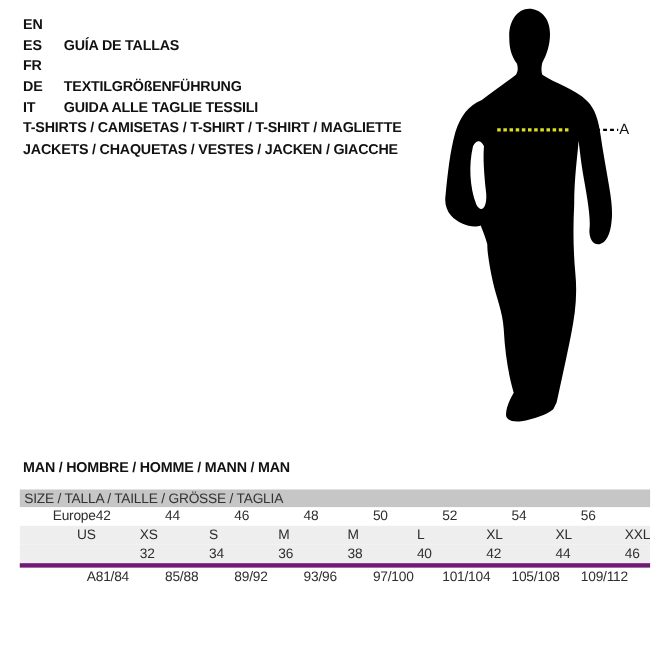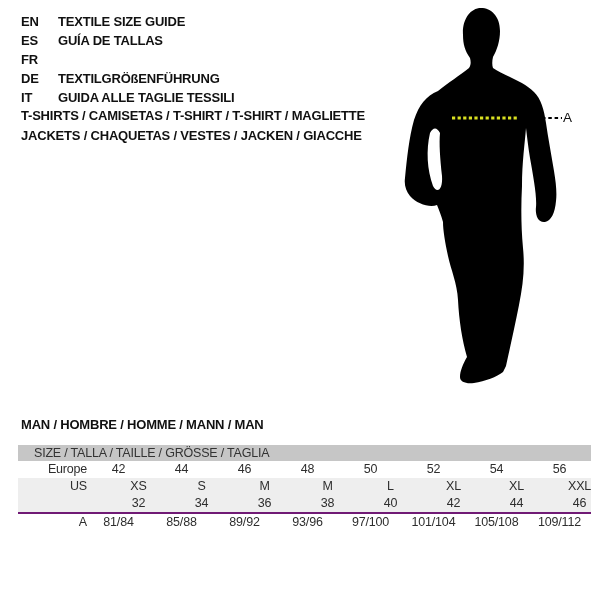--- a/index.html
+++ b/index.html
@@ -18,38 +18,37 @@
   .lang-code{width:37px;flex:0 0 37px;}
   
   .categories{position:absolute;left:21px;top:106px;font-weight:bold;font-size:13px;line-height:19.5px;}
   
   .figure-svg{position:absolute;left:390px;top:0;width:210px;height:400px;}
   .measure-label{position:absolute;left:563px;top:110px;font-size:13.5px;font-weight:normal;letter-spacing:0;}
   
   .section-title{position:absolute;left:21px;top:417px;font-weight:bold;font-size:13px;}
   
   .size-table{position:absolute;left:18px;top:445px;width:573px;font-size:12.5px;color:#2e2e2e;}
-  .thead{height:16px;line-height:16px;background:var(--header-bg);color:#333;padding-left:16px;}
+  .thead{height:16px;line-height:16px;background:var(--header-bg);color:#333;padding-left:4px;}
   .trow{display:flex;height:17px;line-height:17px;}
   .trow.stripe{background:var(--stripe-bg);gap:40px;}
-  .trow.stripe-last{border-bottom:2px solid #701a75;}
+  .trow.stripe-last{border-bottom:4px solid #701a75;}
   .tlabel{flex:0 0 65px;padding-left:4px;text-align:right;}
-  .tcell{flex:1 1 0;text-align:center;}
+  .tcell{flex:1 1 0;text-align:left;}
   
   .footnote{position:absolute;left:21px;top:548px;font-weight:bold;font-size:12.5px;}
 </style>
 </head>
 <body>
 
 <div id="canvas">
 
   <div class="lang-block">
     <div class="lang-row">
       <span class="lang-code">EN</span>
-      <span class="lang-label">TEXTILE SIZE GUIDE</span>
     </div>
     <div class="lang-row">
       <span class="lang-code">ES</span>
       <span class="lang-label">GUÍA DE TALLAS</span>
     </div>
     <div class="lang-row">
       <span class="lang-code">FR</span>
     </div>
     <div class="lang-row">
       <span class="lang-code">DE</span>

